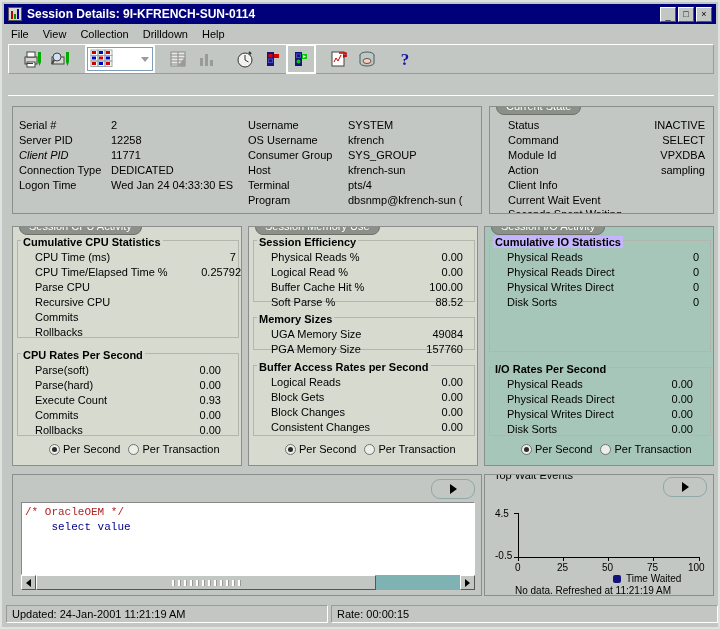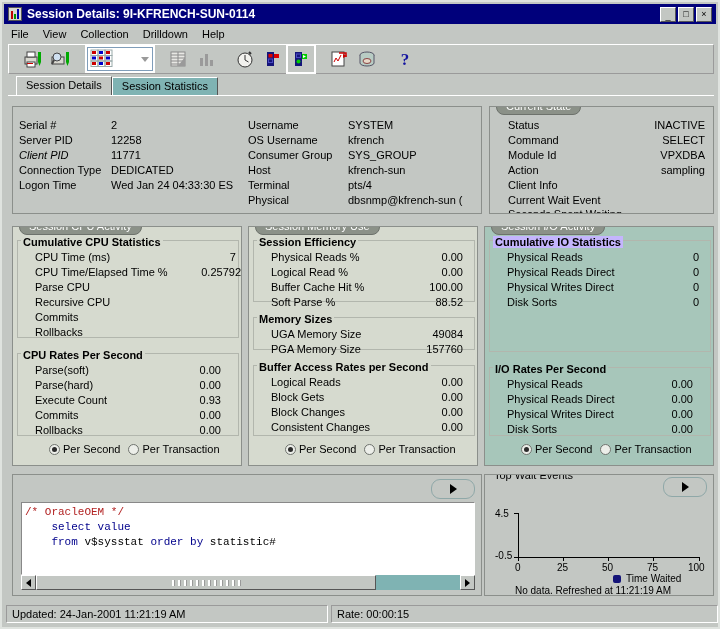--- a/index.html
+++ b/index.html
@@ -282,24 +282,20 @@
     </div>
     <div class="tsep"></div>
 
     <div class="tbtn">
       <svg width="20" height="20" viewBox="0 0 20 20">
         <text x="10" y="16" font-size="17" font-family="Liberation Serif, serif" fill="#1414a0" text-anchor="middle" font-weight="bold">?</text>
       </svg>
     </div>
   </div>
 
-  <div class="tabs">
-    <div class="tab active">Session Details</div>
-    <div class="tab inactive">Session Statistics</div>
-  </div>
   <div class="tabline"></div>
 
   <div class="panel" style="left:10px;top:104px;width:470px;height:108px;background:#c3c7c3;">
     <div class="row" style="left:6px;top:12px;">Serial #</div>
     <div class="rv" style="left:98px;top:12px;">2</div>
     <div class="row" style="left:6px;top:27px;">Server PID</div>
     <div class="rv" style="left:98px;top:27px;">12258</div>
     <div class="row" style="left:6px;top:42px;font-style:italic;">Client PID</div>
     <div class="rv" style="left:98px;top:42px;">11771</div>
     <div class="row" style="left:6px;top:57px;">Connection Type</div>
@@ -310,21 +306,21 @@
     <div class="row" style="left:235px;top:12px;">Username</div>
     <div class="rv" style="left:335px;top:12px;">SYSTEM</div>
     <div class="row" style="left:235px;top:27px;">OS Username</div>
     <div class="rv" style="left:335px;top:27px;">kfrench</div>
     <div class="row" style="left:235px;top:42px;">Consumer Group</div>
     <div class="rv" style="left:335px;top:42px;">SYS_GROUP</div>
     <div class="row" style="left:235px;top:57px;">Host</div>
     <div class="rv" style="left:335px;top:57px;">kfrench-sun</div>
     <div class="row" style="left:235px;top:72px;">Terminal</div>
     <div class="rv" style="left:335px;top:72px;">pts/4</div>
-    <div class="row" style="left:235px;top:87px;">Physical</div>
+    <div class="row" style="left:235px;top:87px;">Program</div>
     <div class="rv" style="left:335px;top:87px;width:130px;overflow:hidden;">dbsnmp@kfrench-sun (</div>
   </div>
 
   <div class="panel" style="left:487px;top:104px;width:225px;height:108px;background:#c3c7c3;overflow:hidden;">
     <div class="ptitle">Current State</div>
     <div class="row" style="left:18px;top:12px;">Status</div>
     <div class="rv" style="left:215px;top:12px;transform:translateX(-100%);">INACTIVE</div>
     <div class="row" style="left:18px;top:27px;">Command</div>
     <div class="rv" style="left:215px;top:27px;transform:translateX(-100%);">SELECT</div>
     <div class="row" style="left:18px;top:42px;">Module Id</div>
@@ -456,21 +452,20 @@
     </div>
   </div>
 
   <div class="sqlpanel" style="left:10px;top:472px;width:470px;height:122px;">
     <div class="rndbtn" style="left:418px;top:4px;">
       <span class="tri"></span>
     </div>
     <div class="sqlbox" style="left:8px;top:27px;width:454px;height:73px;">
       <div><span class="sql-c">/* OracleOEM */</span></div>
       <div>&nbsp;&nbsp;&nbsp;&nbsp;<span class="sql-k">select</span><span class="sql-k"> value</span></div>
-      <div>&nbsp;&nbsp;&nbsp;&nbsp;<span class="sql-k">from</span><span class="sql-t"> v$sysstat </span><span class="sql-k">order by</span><span class="sql-t"> statistic#</span></div>
     </div>
     <div class="hsb" style="left:8px;top:100px;width:454px;">
       <div class="sbbtn">
           <span class="sbtri-l"></span>
         </div>
       <div class="sbthumb" style="width:340px;">
         <span class="grip">
             <i></i>
             <i></i>
             <i></i>

